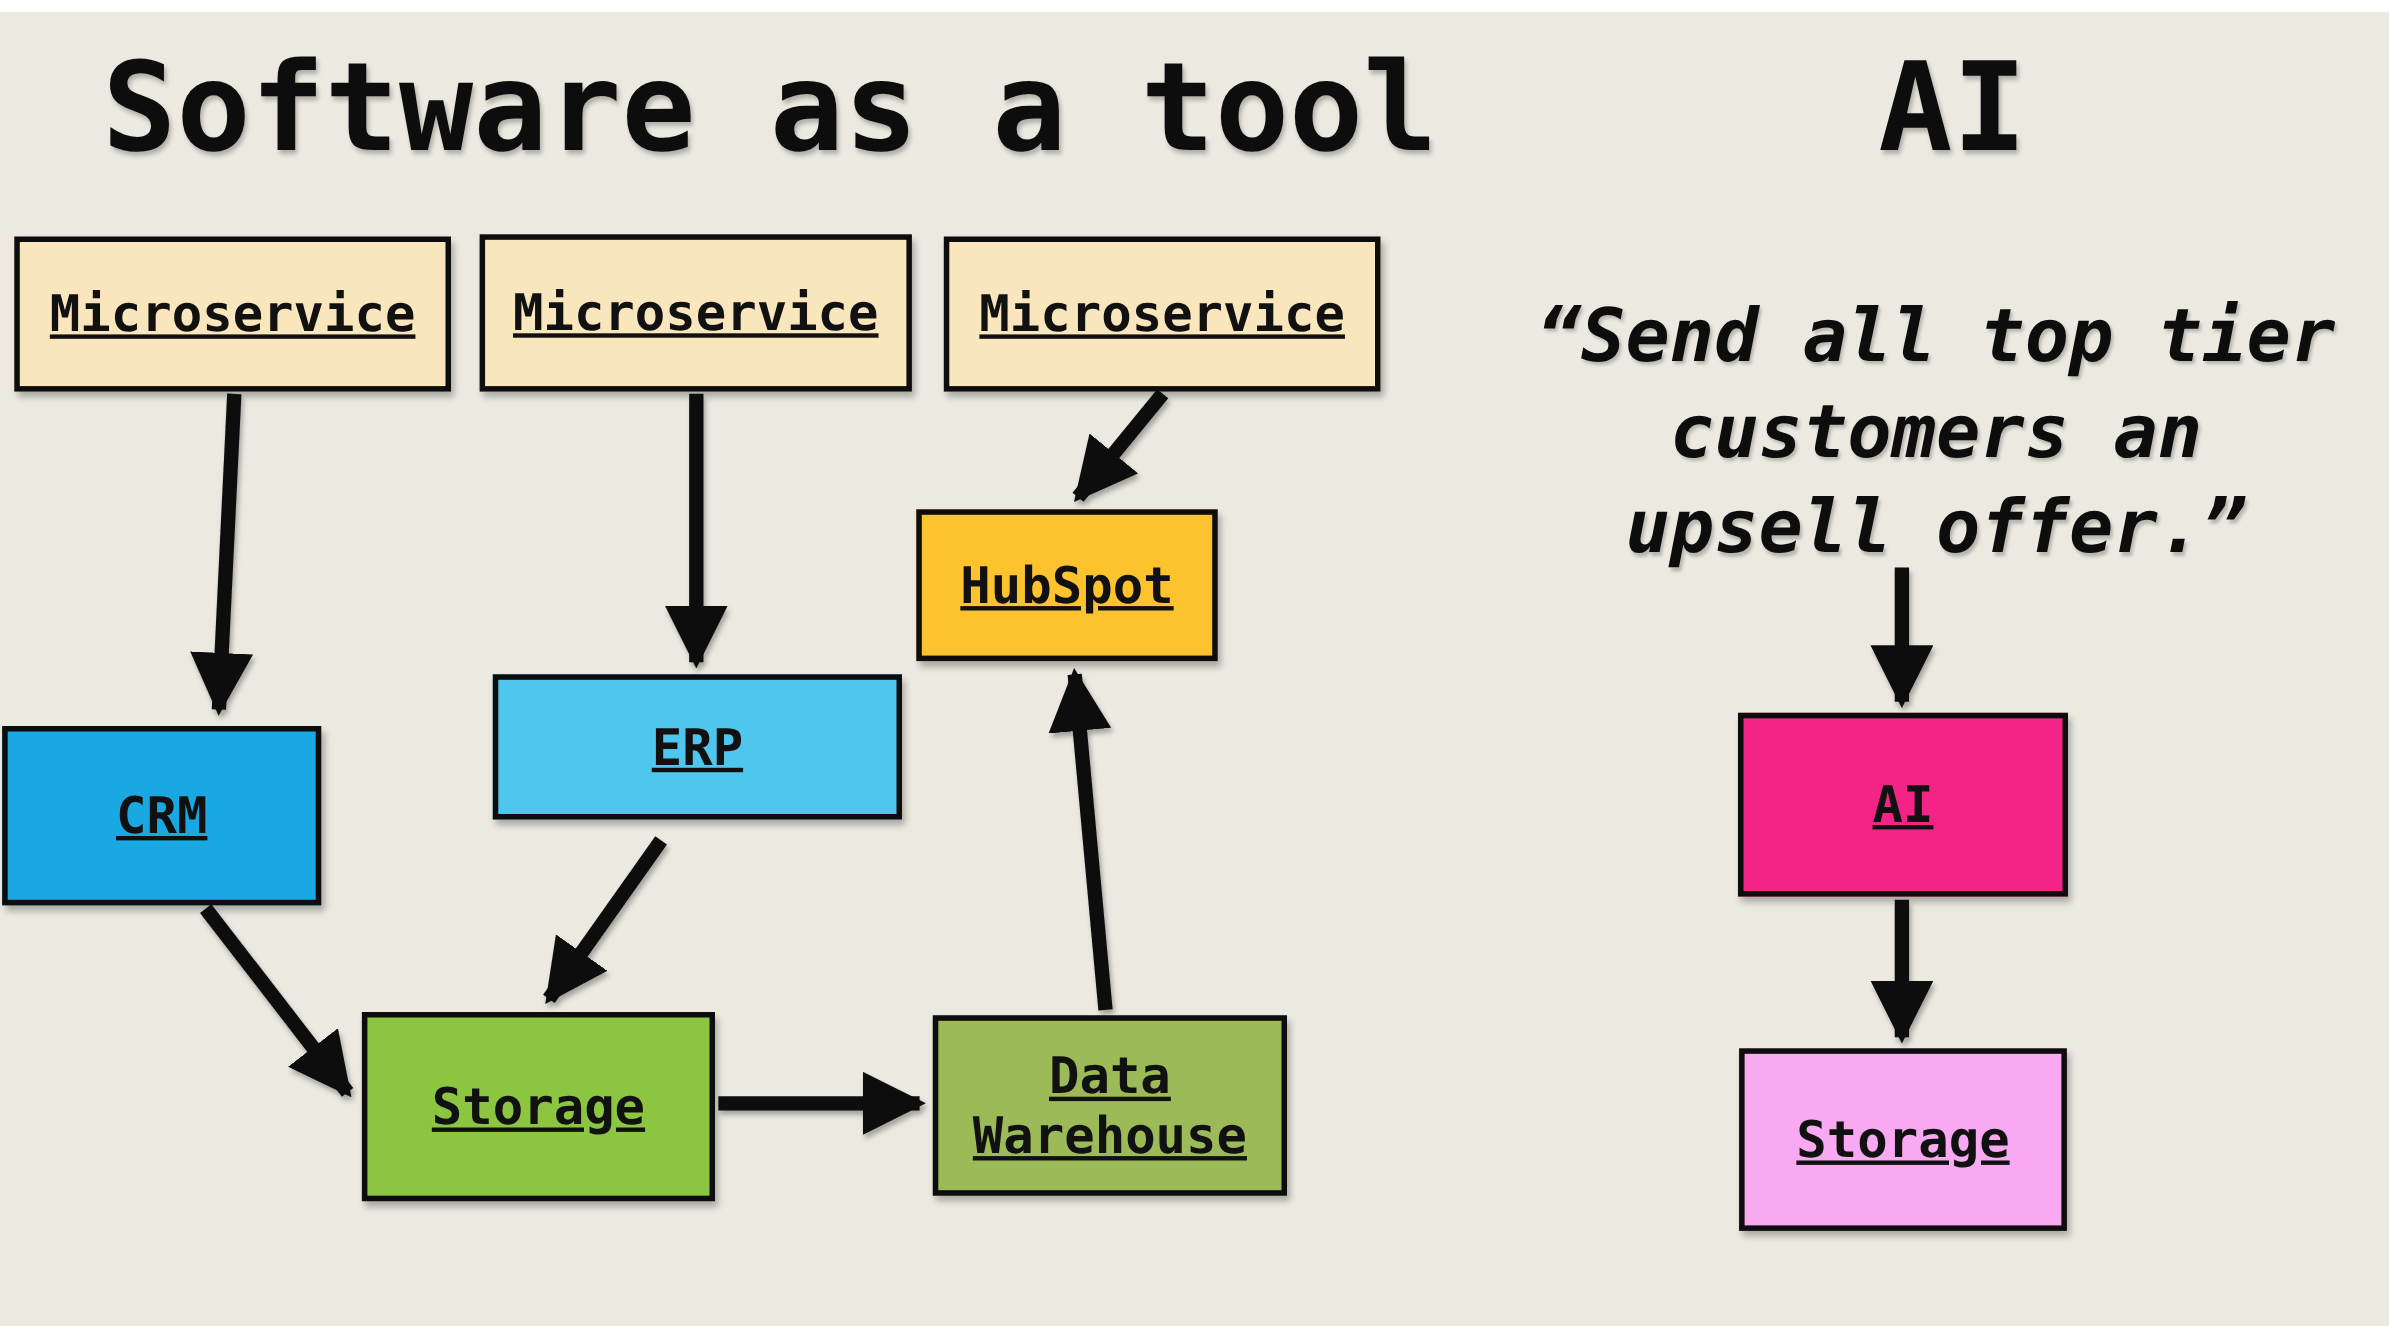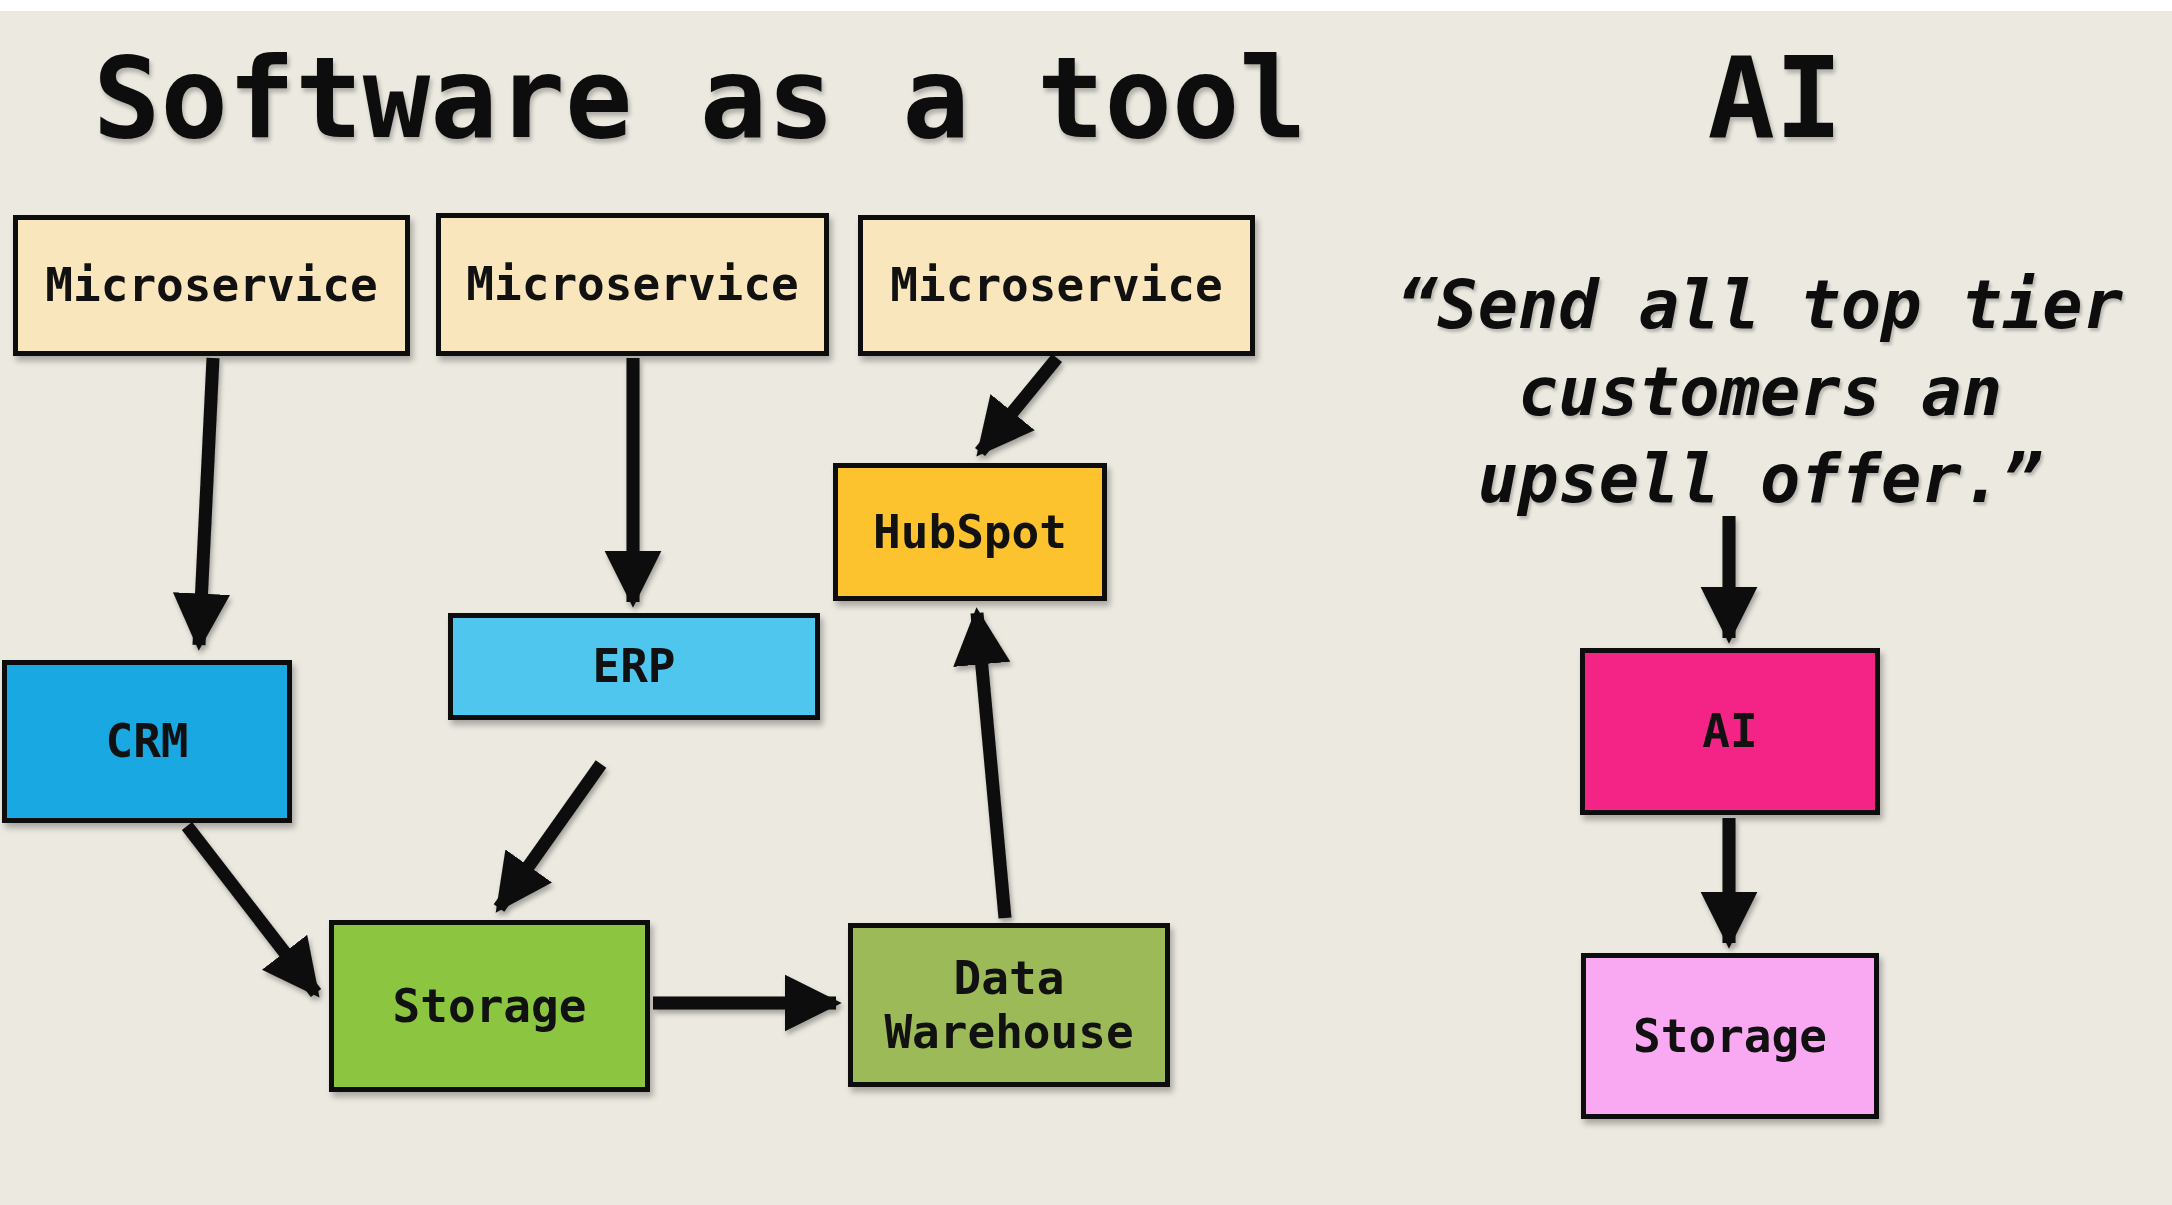--- a/index.html
+++ b/index.html
@@ -41,27 +41,28 @@
     box-sizing: border-box;
     display: flex;
     align-items: center;
     justify-content: center;
     font-weight: 700;
     font-size: 46px;
     text-align: center;
     line-height: 1.18;
     box-shadow: 3px 5px 6px rgba(0,0,0,0.28);
     padding: 0 8px;
+    text-decoration: underline;
   }
   .n-m1 { left: 13px;   top: 215px; width: 397px; height: 141px; }
   .n-m2 { left: 436px;  top: 213px; width: 393px; height: 143px; }
   .n-m3 { left: 858px;  top: 215px; width: 397px; height: 141px; }
   .n-hubspot { left: 833px; top: 463px; width: 274px; height: 138px; }
   .n-crm { left: 2px;  top: 660px; width: 290px; height: 163px; }
-  .n-erp { left: 448px; top: 613px; width: 372px; height: 107px; }
+  .n-erp { left: 448px; top: 613px; width: 372px; height: 132px; }
   .n-storage { left: 329px; top: 920px; width: 321px; height: 172px; }
   .n-dw { left: 848px; top: 923px; width: 322px; height: 164px; }
   .n-ai { left: 1580px; top: 648px; width: 300px; height: 167px; }
   .n-pstorage { left: 1581px; top: 953px; width: 298px; height: 166px; }
 
   .quote {
     position: absolute;
     left: 1370px; top: 262px; width: 780px;
     text-align: center;
     font-weight: 700;

